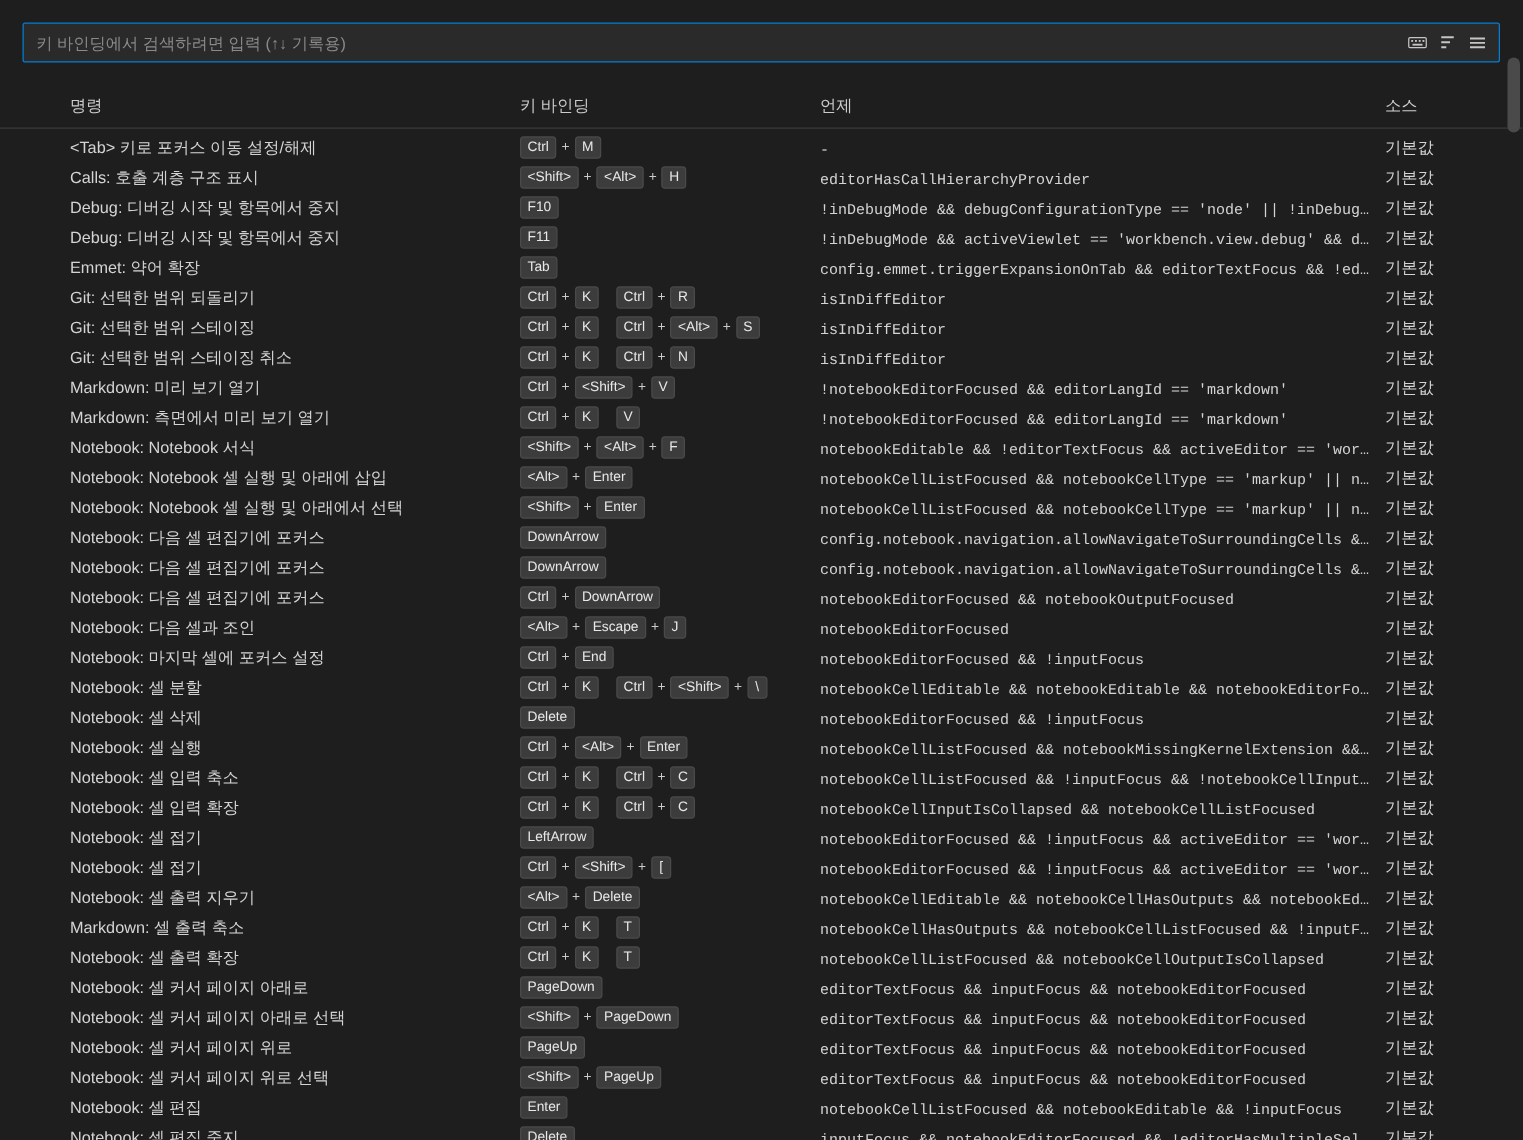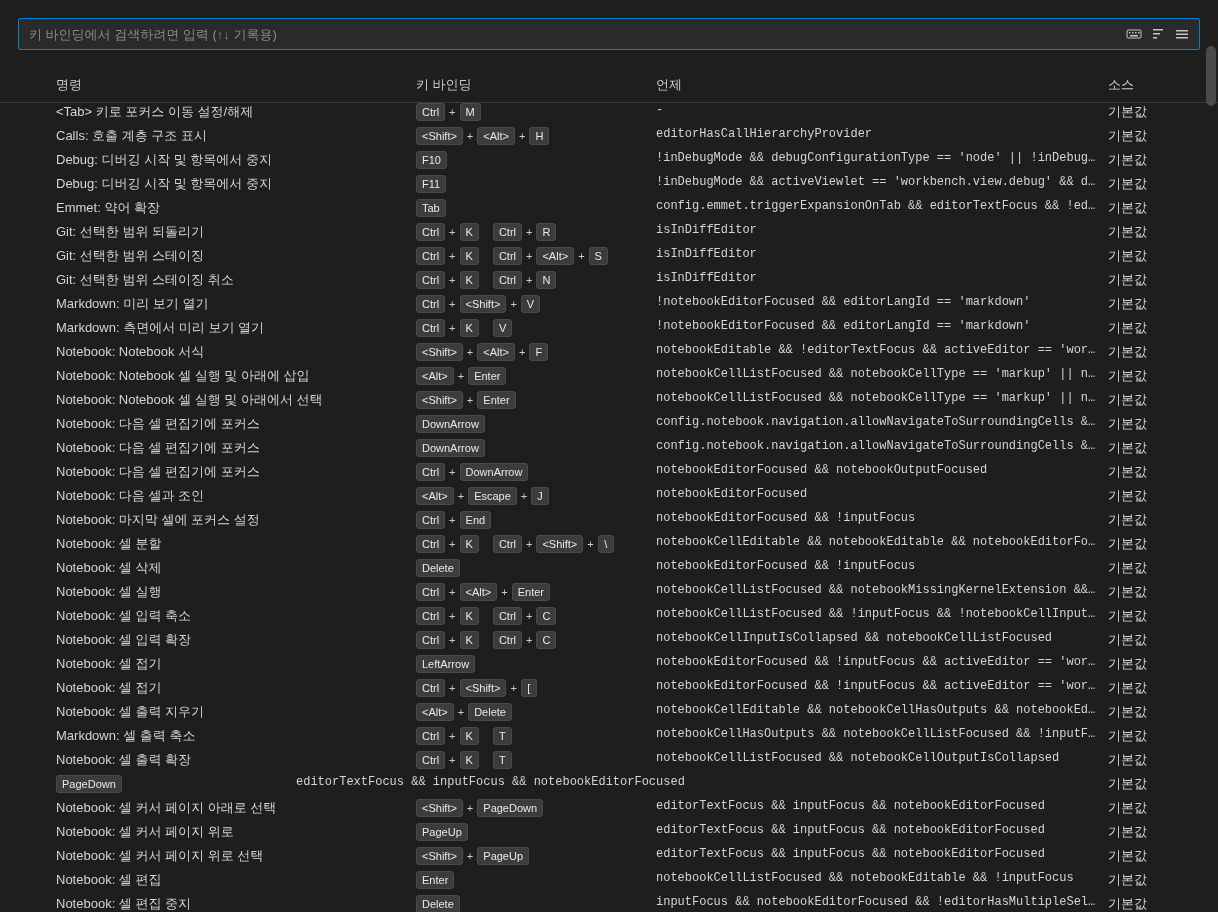--- a/index.html
+++ b/index.html
@@ -42,21 +42,21 @@
     justify-content: space-between;
   }
   .col-gutter { width: 56px; flex-shrink: 0; }
   .col-command { width: 360px; flex-shrink: 0; padding-right: 8px; }
   .col-binding { width: 240px; flex-shrink: 0; padding-right: 8px; }
   .col-when { flex: 1; min-width: 0; padding-right: 8px; overflow:hidden; text-overflow:ellipsis; white-space:nowrap; }
   .col-source { width: 110px; flex-shrink: 0; padding-right: 16px; }
   .rows { overflow-y: auto; height: 854px; }
   .row {
     display: flex;
-    align-items: flex-start;
+    align-items: flex-end;
     height: 24px;
     padding: 0;
     color: #d4d4d4;
   }
   .row .col-when { font-family: Consolas, "Courier New", monospace; color: #d4d4d4; font-size: 12px; }
   .row .col-source { color: #d4d4d4; }
   .keys { display: inline-flex; align-items: center; gap: 4px; }
   .kbd {
     background: #3c3c3c;
     border: 1px solid #4a4a4a;
@@ -445,20 +445,21 @@
           <span class="plus">+</span>
           <span class="kbd">K</span>
           <span style="width: 6px;"></span>
           <span class="kbd">T</span>
         </span></div>
       <div class="col-when">notebookCellListFocused &amp;&amp; notebookCellOutputIsCollapsed</div>
       <div class="col-source">기본값</div>
     </div>
     <div class="row">
       <div class="col-gutter"></div>
+      <div class="col-command">Notebook: 셀 커서 페이지 아래로</div>
       <div class="col-binding"><span class="keys">
           <span class="kbd">PageDown</span>
         </span></div>
       <div class="col-when">editorTextFocus &amp;&amp; inputFocus &amp;&amp; notebookEditorFocused</div>
       <div class="col-source">기본값</div>
     </div>
     <div class="row">
       <div class="col-gutter"></div>
       <div class="col-command">Notebook: 셀 커서 페이지 아래로 선택</div>
       <div class="col-binding"><span class="keys">

